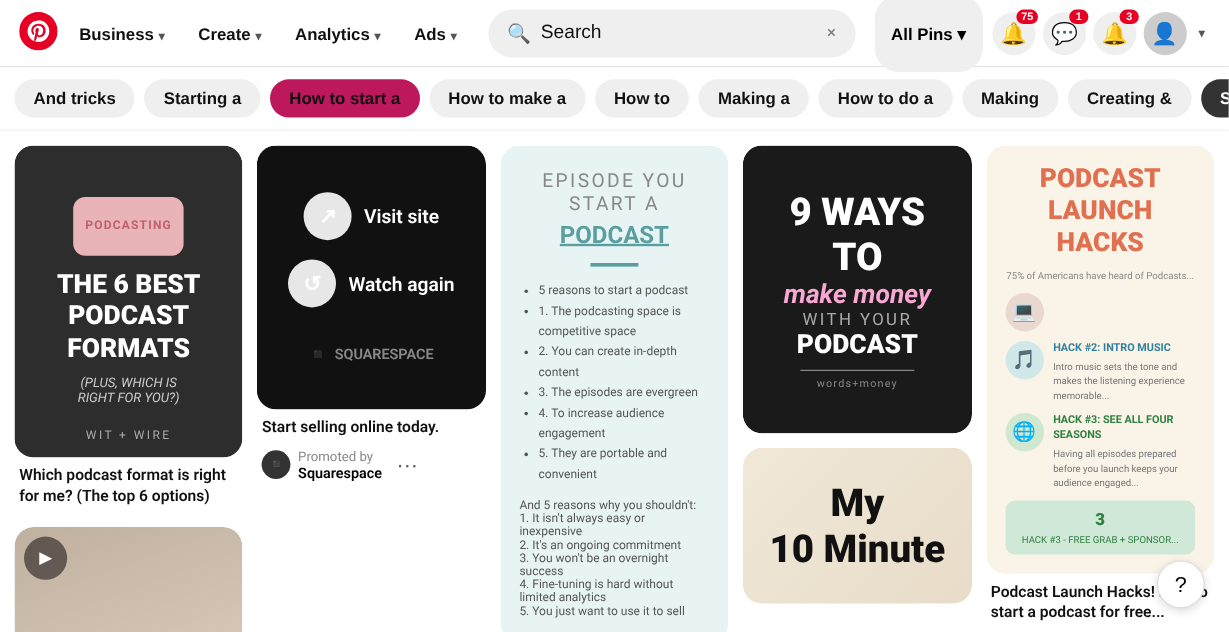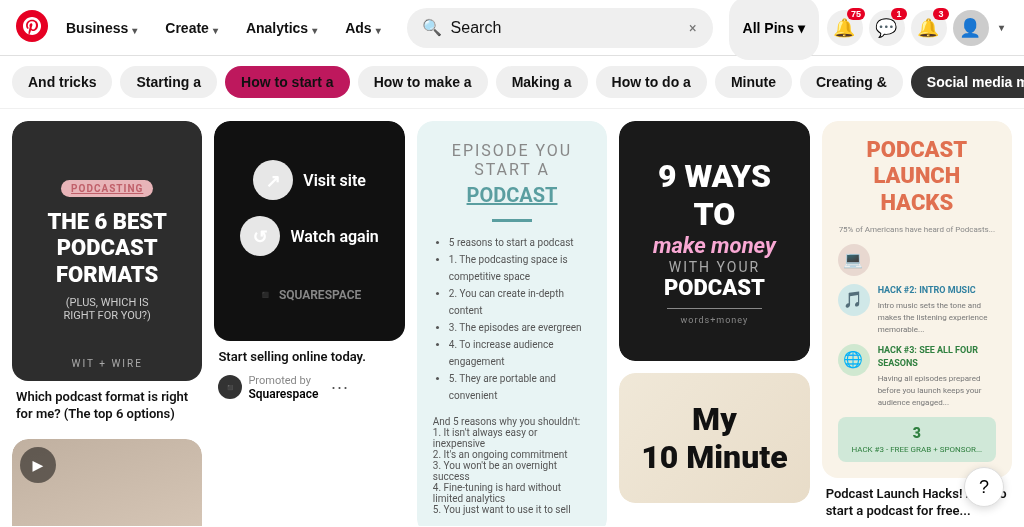--- a/index.html
+++ b/index.html
@@ -116,31 +116,31 @@
       color: #fff;
       min-height: 260px;
       display: flex; flex-direction: column;
       align-items: center; justify-content: center;
       padding: 20px; text-align: center;
       position: relative;
     }
     .card-podcast-formats .badge-tag {
       background: #e8b4b8; color: #c0606a;
       font-size: 10px; font-weight: 700;
-      padding: 3px 10px; border-radius: 10px;
-      margin-bottom: 12px; letter-spacing: 1px; text-decoration: underline;
+      padding: 19px 10px; border-radius: 10px;
+      margin-bottom: 12px; letter-spacing: 1px;
     }
     .card-podcast-formats h2 {
       font-size: 22px; font-weight: 900;
       line-height: 1.2; color: #fff;
       text-transform: uppercase;
     }
     .card-podcast-formats .sub {
       font-size: 11px; color: #ccc;
-      margin-top: 8px; 
+      margin-top: 8px; font-style: italic;
     }
     .card-podcast-formats .brand {
       position: absolute; bottom: 12px;
       font-size: 10px; letter-spacing: 2px; color: #aaa;
     }
 
     .card-dark-video {
       background: #111; min-height: 220px;
       display: flex; flex-direction: column;
       align-items: center; justify-content: center; gap: 16px;
@@ -310,23 +310,24 @@
       </button>
     </div>
   </div>
 </header>
 
 <div class="pills-row">
   <button class="pill">And tricks</button>
   <button class="pill">Starting a</button>
   <button class="pill active">How to start a</button>
   <button class="pill">How to make a</button>
+  <button class="pill">How to</button>
   <button class="pill">Making a</button>
   <button class="pill">How to do a</button>
-  <button class="pill">Minute</button>
+  <button class="pill">Making</button>
   <button class="pill">Creating &amp;</button>
   <button class="pill dark">Social media marketing</button>
 
 </div>
 
 <div class="main-content">
   <div class="columns">
 
     <div class="col">
 

